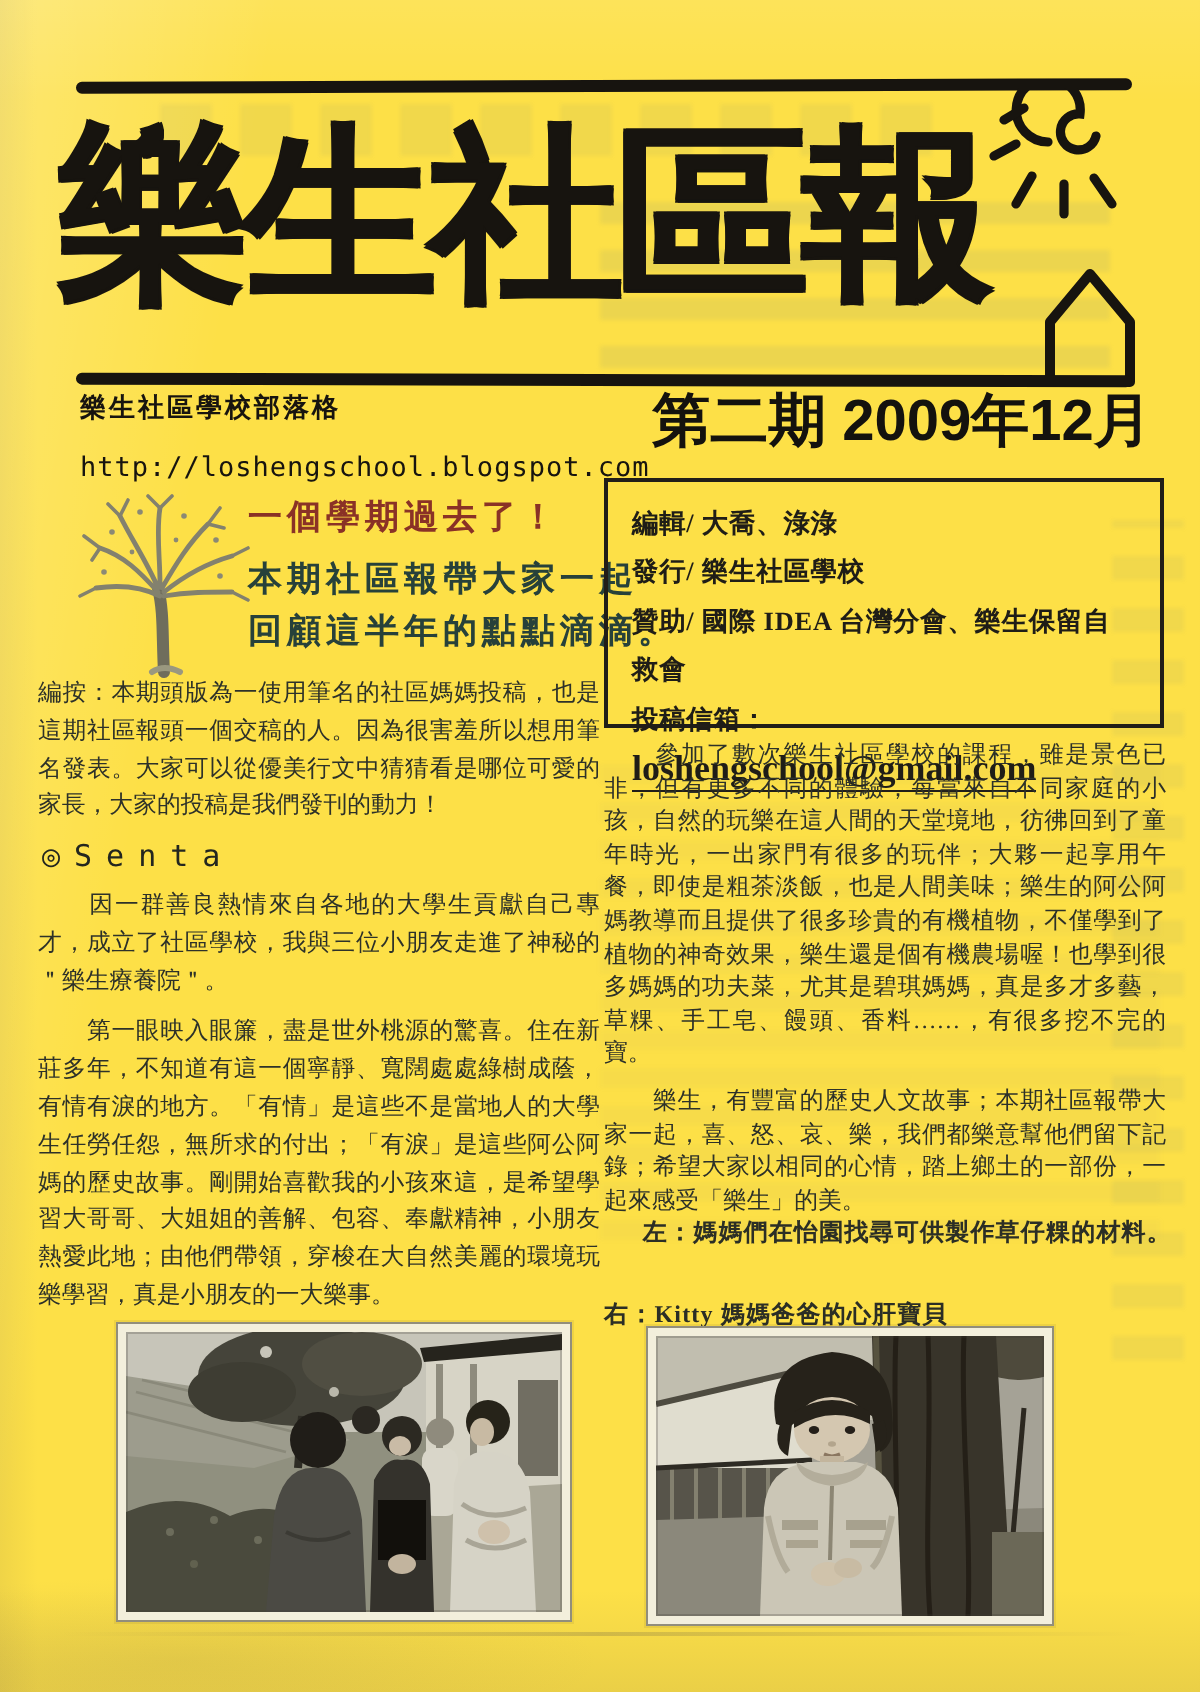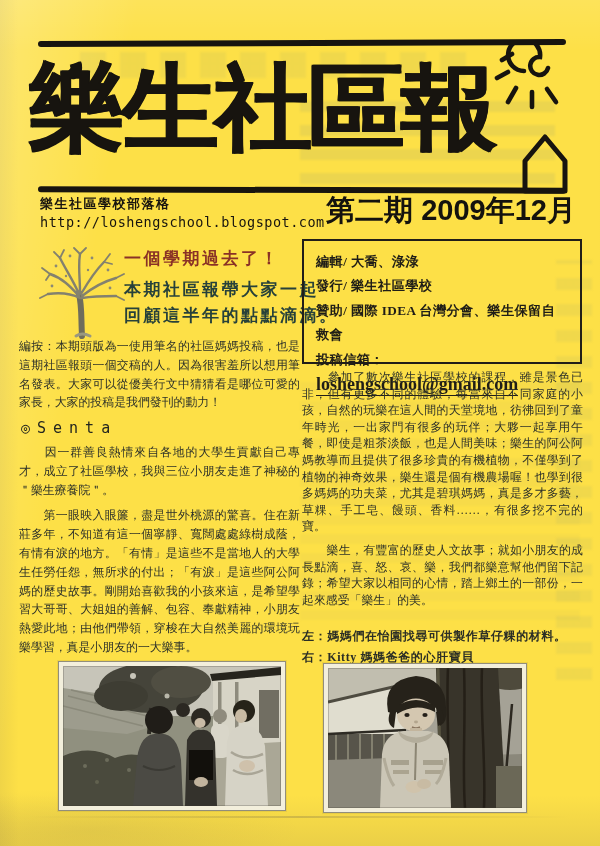--- a/index.html
+++ b/index.html
@@ -44,21 +44,21 @@
     white-space:nowrap; transform:scaleY(.96);
   }
   .sun-doodle   { position:absolute; left:492px; top:44px; }
   .house-doodle { position:absolute; left:518px; top:130px; }
 
   .blog-block { position:absolute; left:40px; top:195px; }
   .blog-label {
     font-size:13px; font-weight:bold; letter-spacing:1.5px; color:#17140f;
   }
   .blog-url {
-    margin-top:1px; font-family:"DejaVu Sans Mono","Liberation Mono",monospace;
+    margin-top:13px; font-family:"DejaVu Sans Mono","Liberation Mono",monospace;
     font-size:13.5px; letter-spacing:.5px; color:#17140f;
   }
   .issue-date {
     position:absolute; left:320px; top:191px; width:262px; text-align:center;
     font-family:"Liberation Sans","DejaVu Sans",sans-serif; font-weight:bold;
     font-size:29px; letter-spacing:0; color:#14120e; white-space:nowrap;
   }
 
   
   .tree-sketch { position:absolute; left:36px; top:244px; }
@@ -95,21 +95,21 @@
   .byline {
     font-family:"DejaVu Sans Mono","Liberation Mono",monospace;
     font-size:15px; letter-spacing:7px; color:#23261f;
     margin:3px 0 5px 2px !important;
   }
   .caption {
     position:absolute; left:302px; width:284px;
     font-size:12px; font-weight:bold; letter-spacing:.6px;
     color:#2b2e25; line-height:17px; white-space:nowrap;
   }
-  .caption-1 { top:628px; }
+  .caption-1 { top:608px;text-align:right; }
   .caption-2 { top:649px; }
 
   
   .photo {
     position:absolute; background:#f3efdc; border:1px solid #928e7b;
     padding:4px; z-index:5; box-shadow:0 0 0 1px rgba(60,55,35,.08);
   }
   .photo svg { display:block; }
   .photo-left  { left:58px;  top:661px; }
   .photo-right { left:323px; top:663px; }
@@ -183,21 +183,21 @@
 
   <div class="col col-left">
     <p>編按：本期頭版為一使用筆名的社區媽媽投稿，也是這期社區報頭一個交稿的人。因為很害羞所以想用筆名發表。大家可以從優美行文中猜猜看是哪位可愛的家長，大家的投稿是我們發刊的動力！</p>
     <p class="byline">◎Senta</p>
     <p>　　因一群善良熱情來自各地的大學生貢獻自己專才，成立了社區學校，我與三位小朋友走進了神秘的＂樂生療養院＂。</p>
     <p>　　第一眼映入眼簾，盡是世外桃源的驚喜。住在新莊多年，不知道有這一個寧靜、寬闊處處綠樹成蔭，有情有淚的地方。「有情」是這些不是當地人的大學生任勞任怨，無所求的付出；「有淚」是這些阿公阿媽的歷史故事。剛開始喜歡我的小孩來這，是希望學習大哥哥、大姐姐的善解、包容、奉獻精神，小朋友熱愛此地；由他們帶領，穿梭在大自然美麗的環境玩樂學習，真是小朋友的一大樂事。</p>
   </div>
 
   <div class="col col-right">
     <p>　　參加了數次樂生社區學校的課程，雖是景色已非，但有更多不同的體驗，每當來自不同家庭的小孩，自然的玩樂在這人間的天堂境地，彷彿回到了童年時光，一出家門有很多的玩伴；大夥一起享用午餐，即使是粗茶淡飯，也是人間美味；樂生的阿公阿媽教導而且提供了很多珍貴的有機植物，不僅學到了植物的神奇效果，樂生還是個有機農場喔！也學到很多媽媽的功夫菜，尤其是碧琪媽媽，真是多才多藝，草粿、手工皂、饅頭、香料……，有很多挖不完的寶。</p>
-    <p>　　樂生，有豐富的歷史人文故事；就如小朋友的成長點滴，喜、怒、哀、樂，我們都樂意幫他們留下記錄；希望大家以相同的心情，踏上鄉土的一部份，一起來感受「樂生」的美。</p>
+    <p>　　樂生，有豐富的歷史人文故事；本期社區報帶大家一起，喜、怒、哀、樂，我們都樂意幫他們留下記錄；希望大家以相同的心情，踏上鄉土的一部份，一起來感受「樂生」的美。</p>
   </div>
   <div class="caption caption-1">左：媽媽們在怡園找尋可供製作草仔粿的材料。</div>
   <div class="caption caption-2">右：Kitty 媽媽爸爸的心肝寶貝</div>
 
   <div class="photo photo-left">
     <svg width="218" height="140" viewBox="0 0 218 140">
       <rect width="218" height="140" fill="#c7c5b9"></rect>
       <rect y="50" width="218" height="90" fill="#90907f"></rect>
       <path d="M0 22 L52 30 L112 54 L64 68 L0 62 Z" fill="#9d9c8d"></path>
       <path d="M5 30 L92 52 M0 40 L80 60 M8 24 L60 36" stroke="#8a897a" stroke-width="1.4" fill="none"></path>

